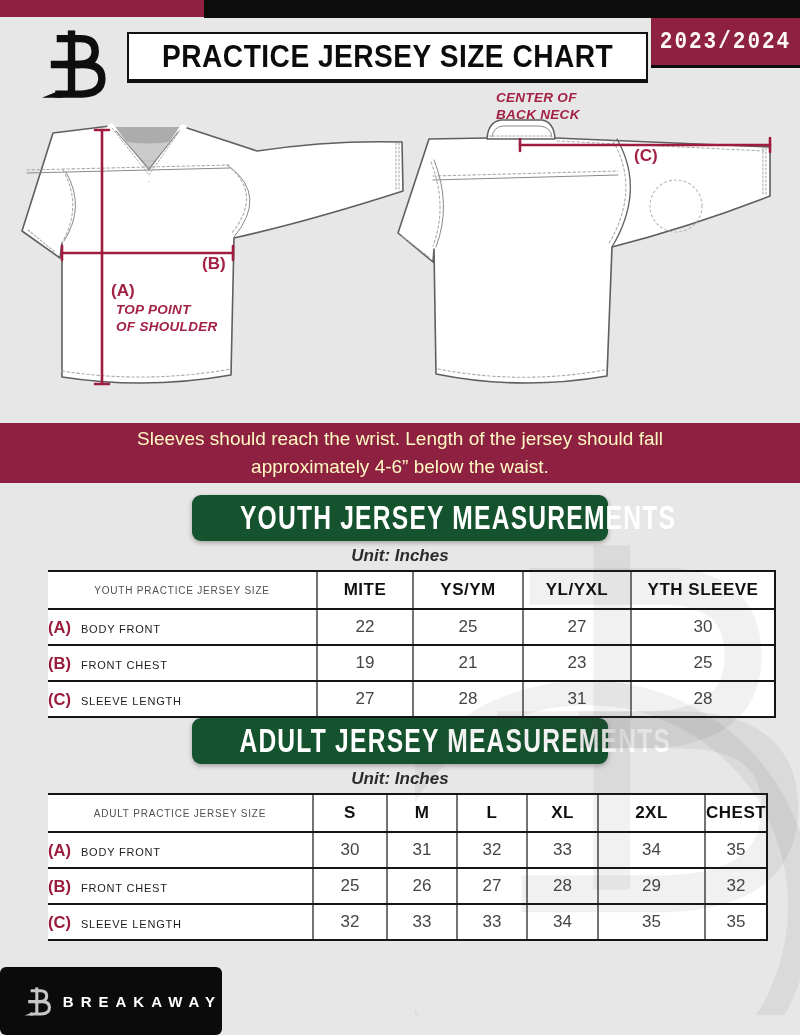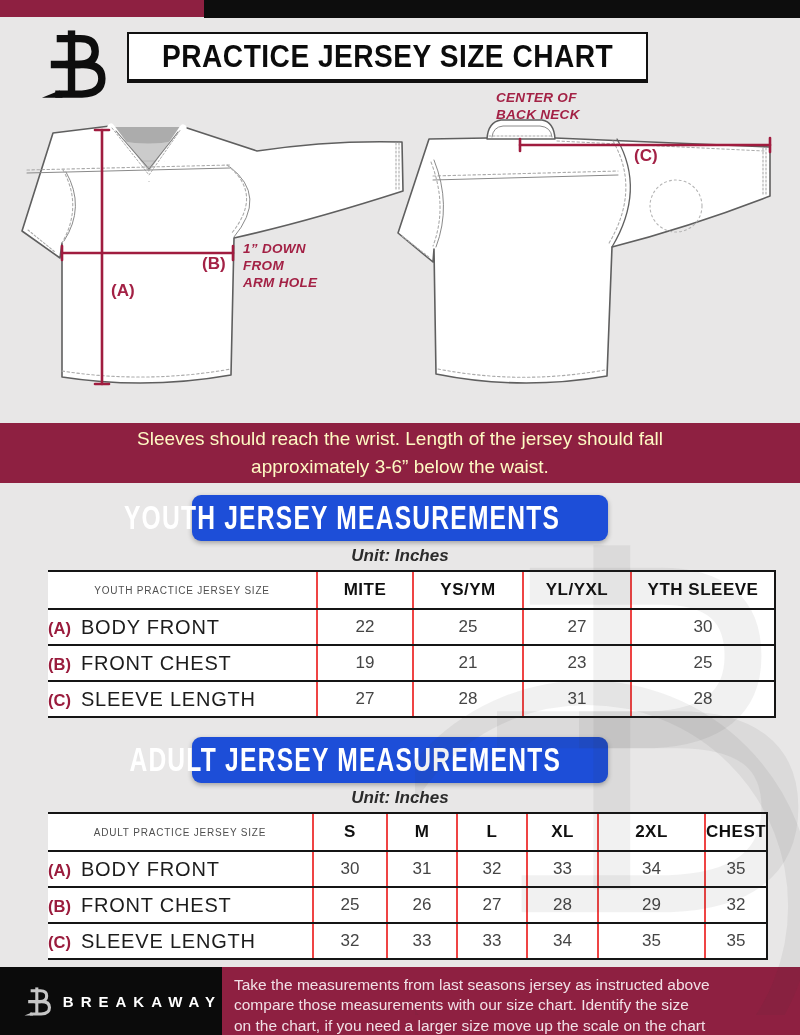--- a/index.html
+++ b/index.html
@@ -24,49 +24,49 @@
   .diagram svg.jerseys{position:absolute;left:0;top:0;width:800px;height:353px;}
   .dlabel{position:absolute;color:#A32145;white-space:nowrap;}
   .dkey{font-weight:bold;font-size:17px;}
   .dnote{font-style:italic;font-size:13.5px;line-height:1.25;font-weight:600;letter-spacing:0.3px;}
 
   
   .banner{height:60px;background:#8E2041;color:#fef9c3;display:flex;flex-direction:column;
           align-items:center;justify-content:center;font-size:19px;line-height:1.5;}
 
   
-  .pill{width:416px;height:46px;margin:0 auto;background:#1d4ed8;border-radius:9px;
-        display:flex;align-items:center;justify-content:flex-end;box-shadow:0 2px 5px rgba(0,0,0,0.3);}
+  .pill{width:416px;height:46px;margin:0 auto;background:#14532d;border-radius:9px;
+        display:flex;align-items:center;justify-content:flex-start;box-shadow:0 2px 5px rgba(0,0,0,0.3);}
   .pill span{color:#fff;font-weight:bold;font-size:30px;letter-spacing:1.5px;
              display:inline-block;transform:scale(0.82,1.1);white-space:nowrap;}
   .pill-youth{margin-top:12px;}
-  .pill-adult{margin-top:19px;}
+  .pill-adult{}
   .unit{margin-top:5px;height:20px;text-align:center;font-style:italic;font-weight:bold;
         font-size:17px;color:#2B2B2B;}
 
   
   table.meas{border-collapse:collapse;margin:4px 0 0 48px;background:#fff;table-layout:fixed;}
   table.meas th,table.meas td{border-top:2px solid #151515;border-bottom:2px solid #151515;
         padding:0;height:34px;vertical-align:middle;}
   table.meas th{height:36px;}
-  table.meas .vline{border-left:2px solid #ef4444;}
+  table.meas .vline{border-left:2px solid #737373;}
   table.meas .rline{border-right:2px solid #151515;}
   .size-head{font-weight:normal;font-size:10px;color:#4F4F4F;letter-spacing:0.8px;text-align:center;}
   .col-head{font-weight:bold;font-size:17px;color:#101010;letter-spacing:0.5px;text-align:center;}
   .label-cell{text-align:left;padding-left:22px;}
   .row-key{font-weight:bold;font-size:16.5px;color:#9A1C3D;margin-right:10px;}
-  .row-label{font-size:20px;color:#1C1C1C;letter-spacing:0.8px;}
+  .row-label{font-size:11px;color:#1C1C1C;letter-spacing:0.8px;}
   .cell-val{font-size:17px;color:#454545;text-align:center;}
 
   
   .watermark{position:absolute;left:415px;top:510px;width:410px;height:505px;z-index:6;pointer-events:none;}
 
   
   .footer{position:absolute;left:0;bottom:0;width:800px;height:68px;display:flex;}
-  .footer-black{width:222px;background:#0B0B0B;display:flex;align-items:center;}
+  .footer-black{width:222px;background:#0B0B0B;display:flex;align-items:center;border-radius:6px;}
   .footer-brand{color:#FFFFFF;font-weight:bold;font-size:15px;letter-spacing:7px;margin-left:10px;}
   .footer-maroon{flex:1;background:#8E2041;color:#F1E0E6;font-size:15.5px;line-height:1.32;
                  padding:8px 6px 0 12px;}
 </style>
 </head>
 <body>
 
 <div class="page">
 
   <div class="strip-maroon"></div>
@@ -76,20 +76,23 @@
     <g stroke="#0E0E0E" fill="none" stroke-width="10">
       <path d="M48,6 V92"></path>
       <path d="M28,17 H60 Q80,17 80,34 Q80,51 58,52 H40"></path>
       <path d="M20,52 H64 Q89,52 89,71 Q89,91 62,92 H26"></path>
     </g>
     <path d="M32,87 L8,97 L36,97 Z" fill="#0E0E0E"></path>
   </svg>
 
   <div class="title-box">
     <span>PRACTICE JERSEY SIZE CHART</span>
+  </div>
+  <div class="year-box">
+    <span>2023/2024</span>
   </div>
 
   <div class="diagram">
     <svg class="jerseys" viewBox="0 70 800 353" preserveAspectRatio="none">
       <g stroke-linejoin="round" stroke-linecap="round">
 
         <path d="M110,126 L53,133 L22,231 L60,258 L62,243 L62,377 Q146,390 231,375 L234,238 Q310,221 403,191 L402,142 Q330,140 257,151 L184,127 Q165,153 149,181 Q133,153 110,126 Z" fill="#FFFFFF" stroke="#5F5F5F" stroke-width="1.6"></path>
 
         <path d="M113,127 L181,127 L149,178 Z" fill="#CBCBCB"></path>
         <path d="M113,127 L181,127 L174,141 Q149,146 121,141 Z" fill="#ACACAC"></path>
@@ -139,31 +142,30 @@
         </g>
       </g>
     </svg>
 
     <div class="dlabel dnote" style="left:496px;top:20px;">
       <div>CENTER OF</div>
       <div>BACK NECK</div>
     </div>
     <div class="dlabel dkey" style="left:634px;top:76px;">(C)</div>
     <div class="dlabel dkey" style="left:202px;top:184px;">(B)</div>
-    <div class="dlabel dnote" style="left:243px;top:171px;">
-      <div>1” DOWN</div>
-      <div>FROM</div>
-      <div>ARM HOLE</div>
+    <div class="dlabel dkey" style="left:111px;top:211px;">(A)</div>
+    <div class="dlabel dnote" style="left:116px;top:232px;">
+      <div>TOP POINT</div>
+      <div>OF SHOULDER</div>
     </div>
-    <div class="dlabel dkey" style="left:111px;top:211px;">(A)</div>
   </div>
 
   <div class="banner">
     <div>Sleeves should reach the wrist. Length of the jersey should fall</div>
-    <div>approximately 3-6” below the waist.</div>
+    <div>approximately 4-6” below the waist.</div>
   </div>
 
   <div class="pill pill-youth">
     <span>YOUTH JERSEY MEASUREMENTS</span>
   </div>
   <div class="unit">Unit: Inches</div>
   <table class="meas">
       <colgroup>
         <col style="width: 269px;">
         <col style="width: 96px;">
@@ -274,20 +276,15 @@
       <svg width="40" height="44" viewBox="0 0 100 100" style="margin-left:22px;">
         <g stroke="#C6C6C6" fill="none" stroke-width="10">
           <path d="M48,6 V92"></path>
           <path d="M28,17 H60 Q80,17 80,34 Q80,51 58,52 H40"></path>
           <path d="M20,52 H64 Q89,52 89,71 Q89,91 62,92 H26"></path>
         </g>
         <path d="M32,87 L8,97 L36,97 Z" fill="#C6C6C6"></path>
       </svg>
       <span class="footer-brand">BREAKAWAY</span>
     </div>
-    <div class="footer-maroon">
-      <div>Take the measurements from last seasons jersey as instructed above</div>
-      <div>compare those measurements  with our size chart. Identify the size</div>
-      <div>on the chart, if you need a larger size move up the scale on the chart</div>
-    </div>
   </div>
 
 </div>
 
 </body></html>

